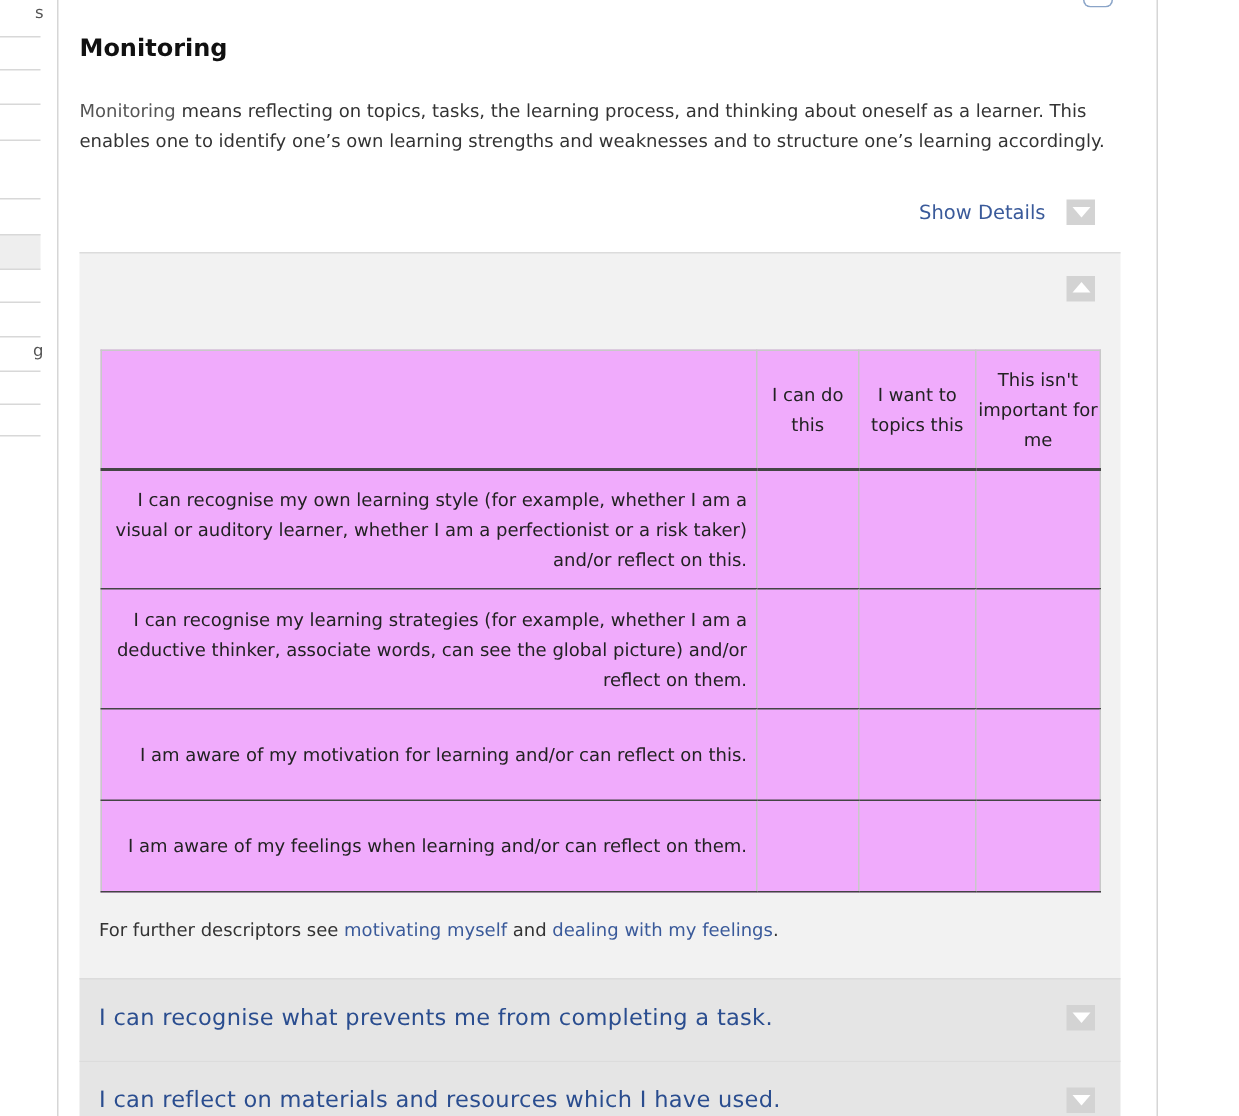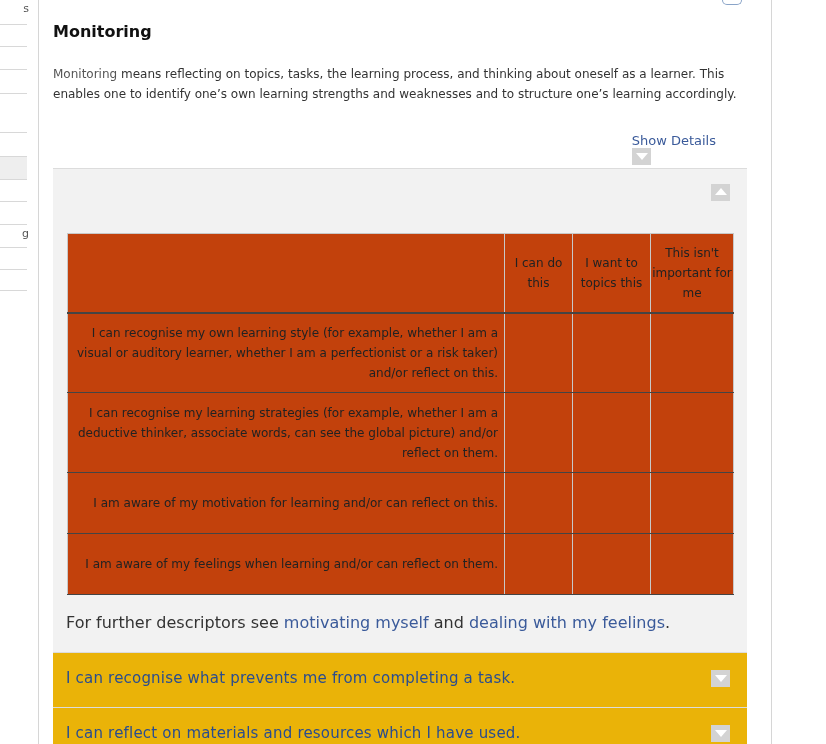--- a/index.html
+++ b/index.html
@@ -30,21 +30,21 @@
   .main { position: absolute; left: 53px; top: 0; width: 694px; }
   .title {
     position: absolute; left: 0; top: 22px; font-size: 16px; font-weight: bold; color: #111;
   }
   .intro {
     position: absolute; left: 0; top: 64px; width: 690px;
     font-size: 12px; line-height: 20px; color: #333;
   }
   .intro b { font-weight: normal; color: #555; letter-spacing: 0; }
   .show-details {
-    position: absolute; right: 17px; top: 133px; display: flex; align-items: flex-start; cursor: pointer; flex-direction: column;
+    position: absolute; right: 17px; top: 133px; display: flex; align-items: flex-end; cursor: pointer;
   }
   .show-details .lbl { font-size: 13px; color: #3a5a9a; margin-right: 14px; }
 
   .tri-btn {
     width: 19px; height: 17px; background: #d3d3d3; position: relative; display: inline-block;
   }
   .tri-btn.down::after {
     content: ""; position: absolute; left: 4px; top: 5px;
     border-left: 6px solid transparent; border-right: 6px solid transparent; border-top: 7px solid #fff;
   }
@@ -58,44 +58,44 @@
     background: #f2f2f2; border-top: 1px solid #dcdcdc;
   }
   .panel-head {
     position: absolute; left: 13px; top: 12px; width: 640px;
     font-size: 15px; line-height: 22px; color: #2a4d8f; letter-spacing: 0.2px;
   }
   .panel .tri-btn { position: absolute; right: 17px; top: 15px; }
 
   table.grid {
     position: absolute; left: 14px; top: 64px; width: 667px;
-    border-collapse: collapse; background: #c2410c; font-size: 12px; color: #222;
+    border-collapse: collapse; background: #f0abfc; font-size: 12px; color: #222;
   }
   table.grid td, table.grid th {
     border: 1px solid #c8c8c8; vertical-align: middle; padding: 0;
   }
   table.grid th { font-weight: normal; text-align: center; line-height: 20px; }
   table.grid thead tr { height: 79px; }
   table.grid thead th { border-bottom: 2px solid #444; }
   table.grid .desc { padding: 0 6px; line-height: 20px; text-align: right; }
   table.grid tbody td.cell { border-left: 1px solid #444; }
   table.grid tbody tr { border-bottom: 1px solid #444; }
   table.grid tbody tr td { border-bottom: 1px solid #444; }
   table.grid .c1 { width: 67px; }
   table.grid .c2 { width: 77px; }
   table.grid .c3 { width: 82px; }
 
   .further {
-    position: absolute; left: 13px; top: 444px; font-size: 16px; color: #333;
+    position: absolute; left: 13px; top: 444px; font-size: 12px; color: #333;
   }
   .further a { color: #3a5a9a; text-decoration: none; }
 
   .collapsed {
     position: absolute; left: 0; width: 694px; height: 54px;
-    border-top: 1px solid #dcdcdc; background: #eab308;
+    border-top: 1px solid #dcdcdc; background: #e5e5e5;
   }
   .collapsed .lbl {
     position: absolute; left: 13px; top: 16px; font-size: 15px; color: #2a4d8f; letter-spacing: 0.2px;
   }
   .collapsed .tri-btn { position: absolute; right: 17px; top: 17px; }
 </style>
 </head>
 <body>
 
 <div class="sidebar">

